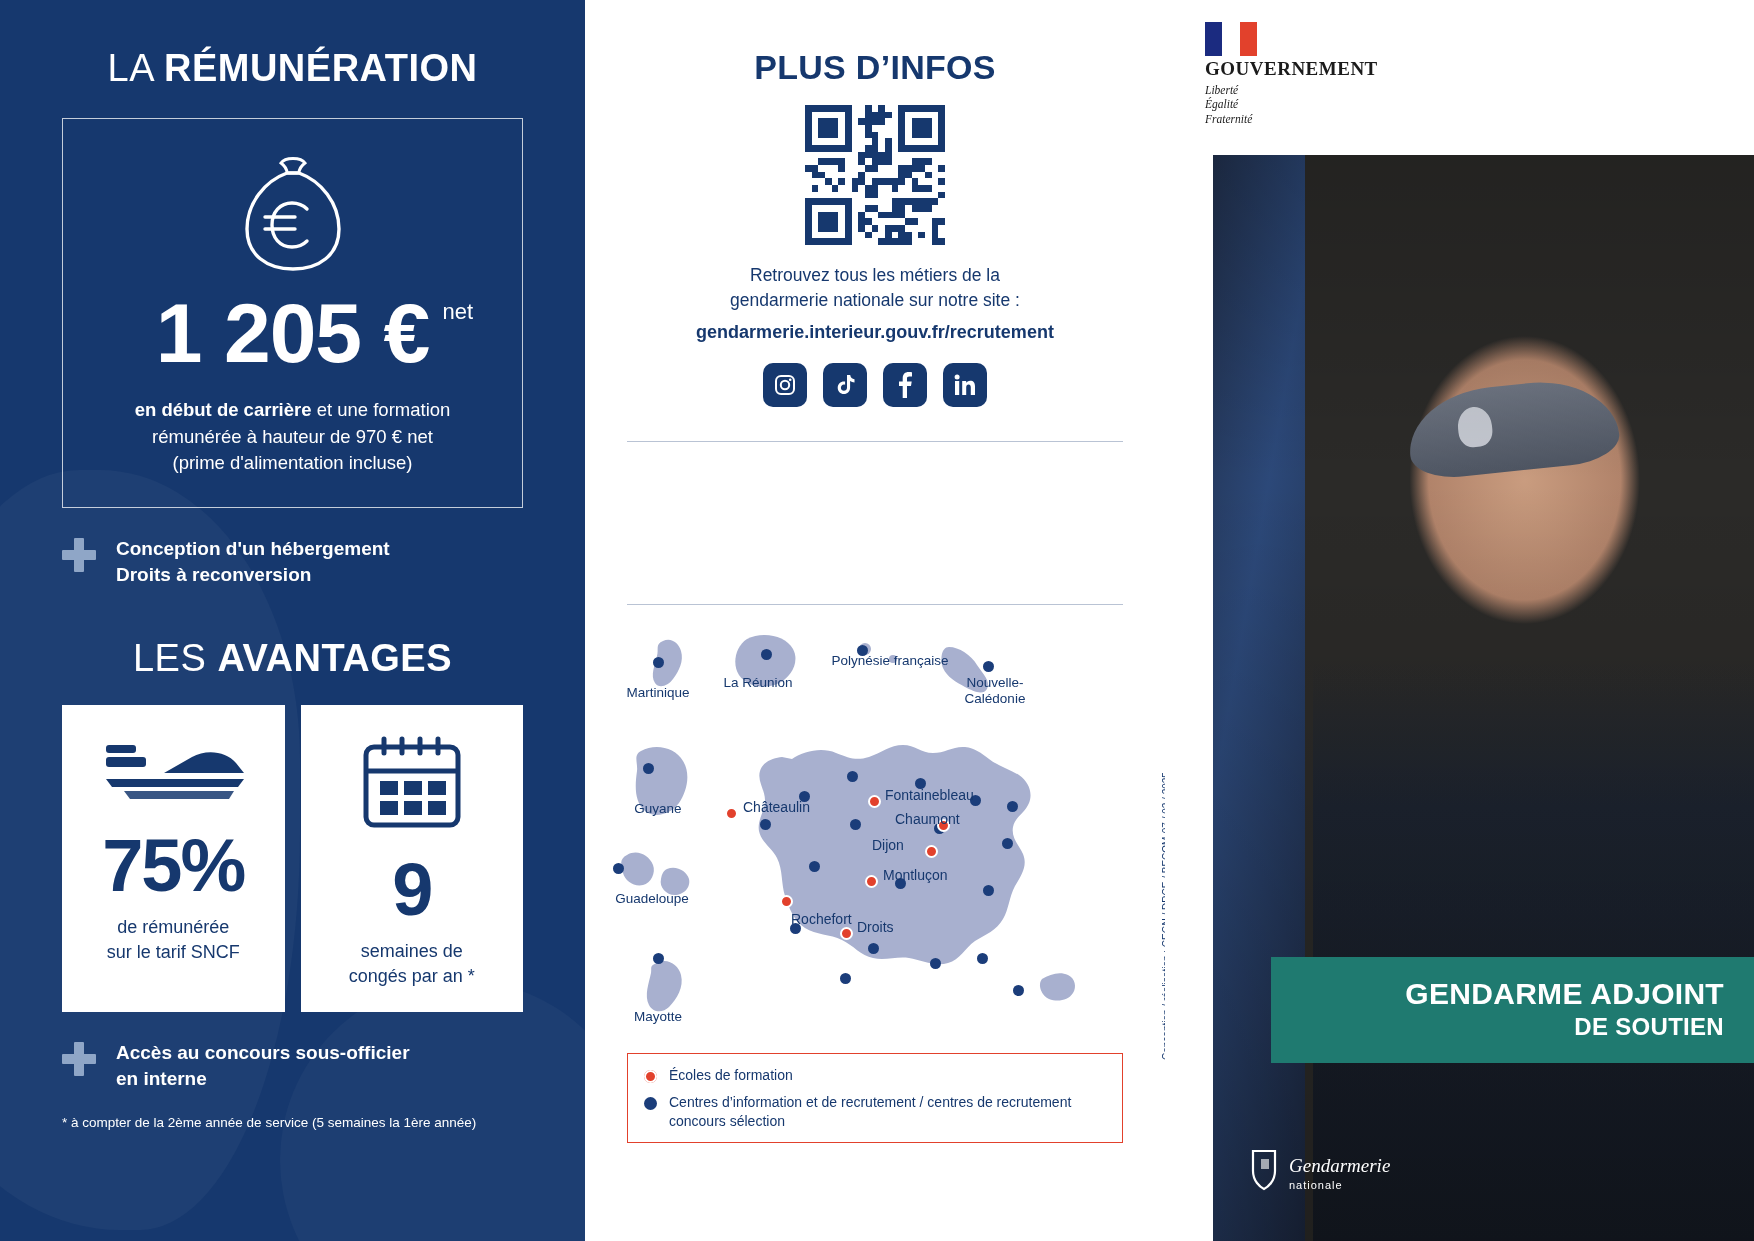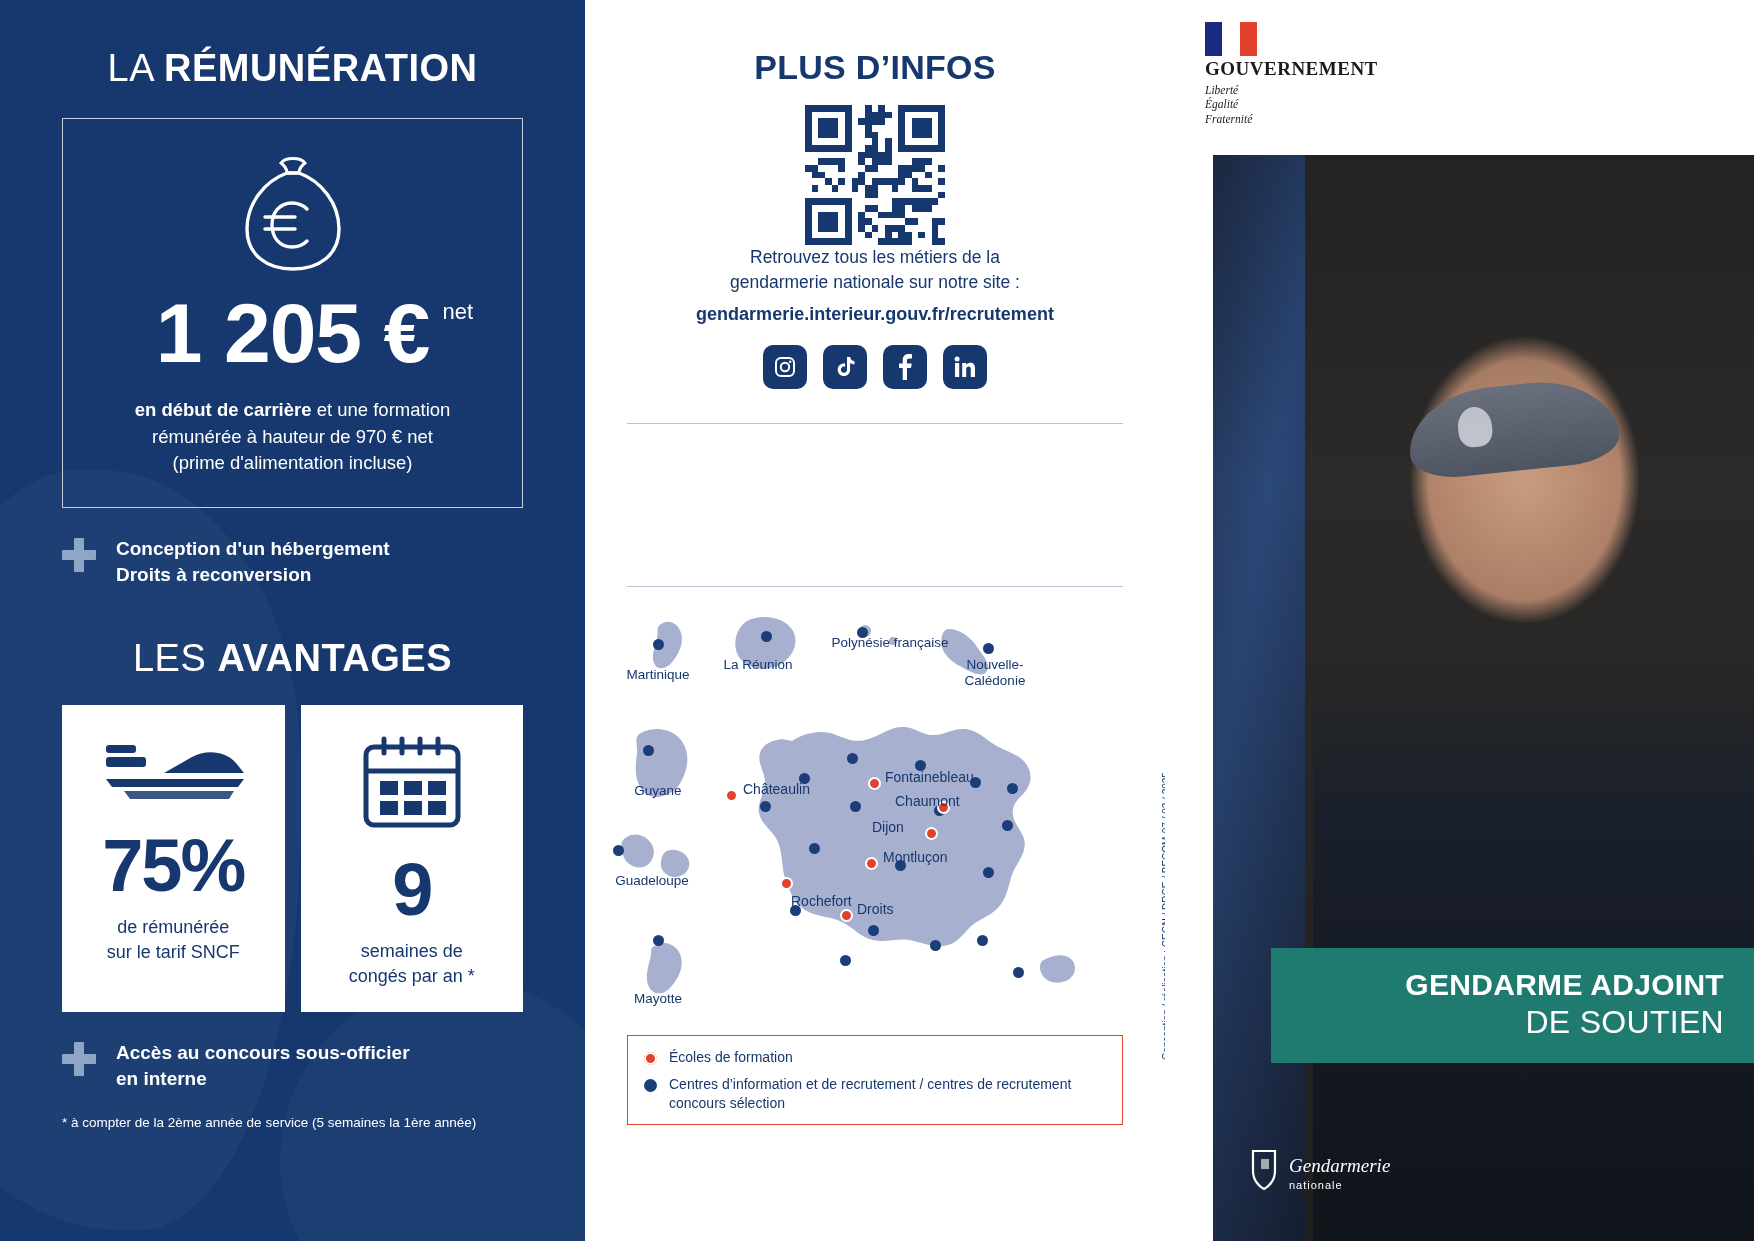--- a/index.html
+++ b/index.html
@@ -182,20 +182,21 @@
     display: grid;
     grid-template-columns: repeat(21, 1fr);
     grid-template-rows: repeat(21, 1fr);
   }
   .qr i { background: #16386e; }
   .mid-text {
     text-align: center;
     color: #16386e;
     font-size: 17.5px;
     line-height: 1.45;
+    margin-top: 18px;
     font-weight: 400;
   }
   .mid-link {
     text-align: center;
     color: #16386e;
     font-size: 18px;
     font-weight: 700;
     margin-top: 8px;
   }
   .socials {
@@ -365,21 +366,21 @@
   }
   .hero-banner {
     position: absolute;
     left: 58px; right: 0; bottom: 178px;
     background: #1f7a70;
     color: #ffffff;
     padding: 20px 30px 22px 34px;
     text-align: right;
   }
   .hero-banner .b1 { font-size: 30px; font-weight: 700; letter-spacing: 0.3px; }
-  .hero-banner .b2 { font-size: 32px; font-weight: 400; letter-spacing: 0.3px; margin-top: 2px; }
+  .hero-banner .b2 { font-size: 24px; font-weight: 700; letter-spacing: 0.3px; margin-top: 2px; }
   .gn-logo {
     position: absolute;
     left: 34px; bottom: 48px;
     color: #ffffff;
     display: flex;
     align-items: flex-end;
     gap: 8px;
   }
   .gn-logo .txt { line-height: 1.05; }
   .gn-logo .t1 { font-family: "Liberation Serif", serif; font-size: 19px; font-style: italic; }

